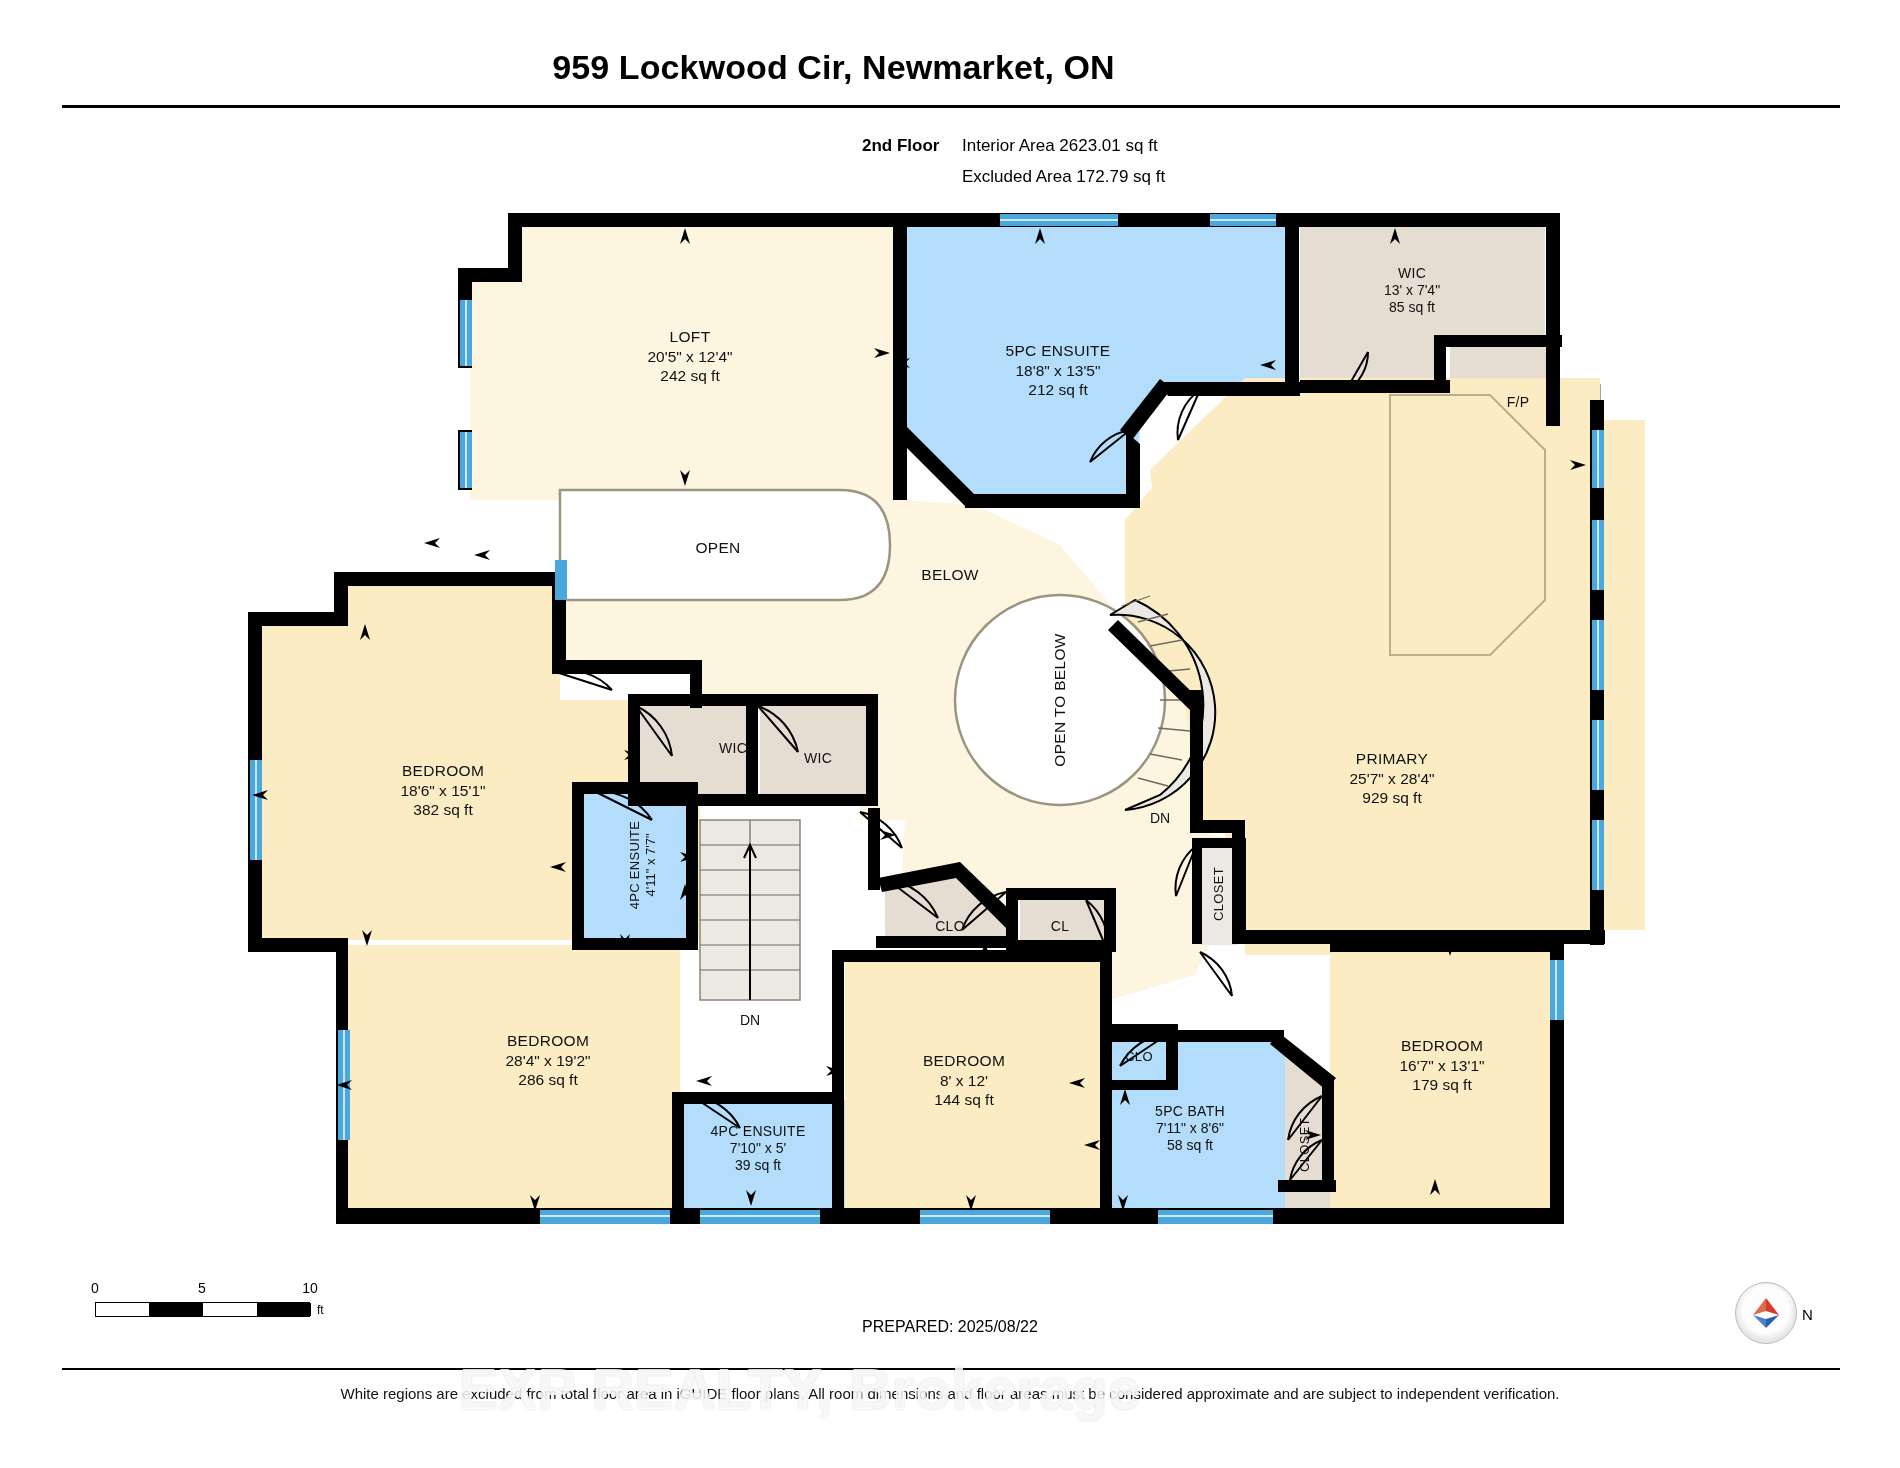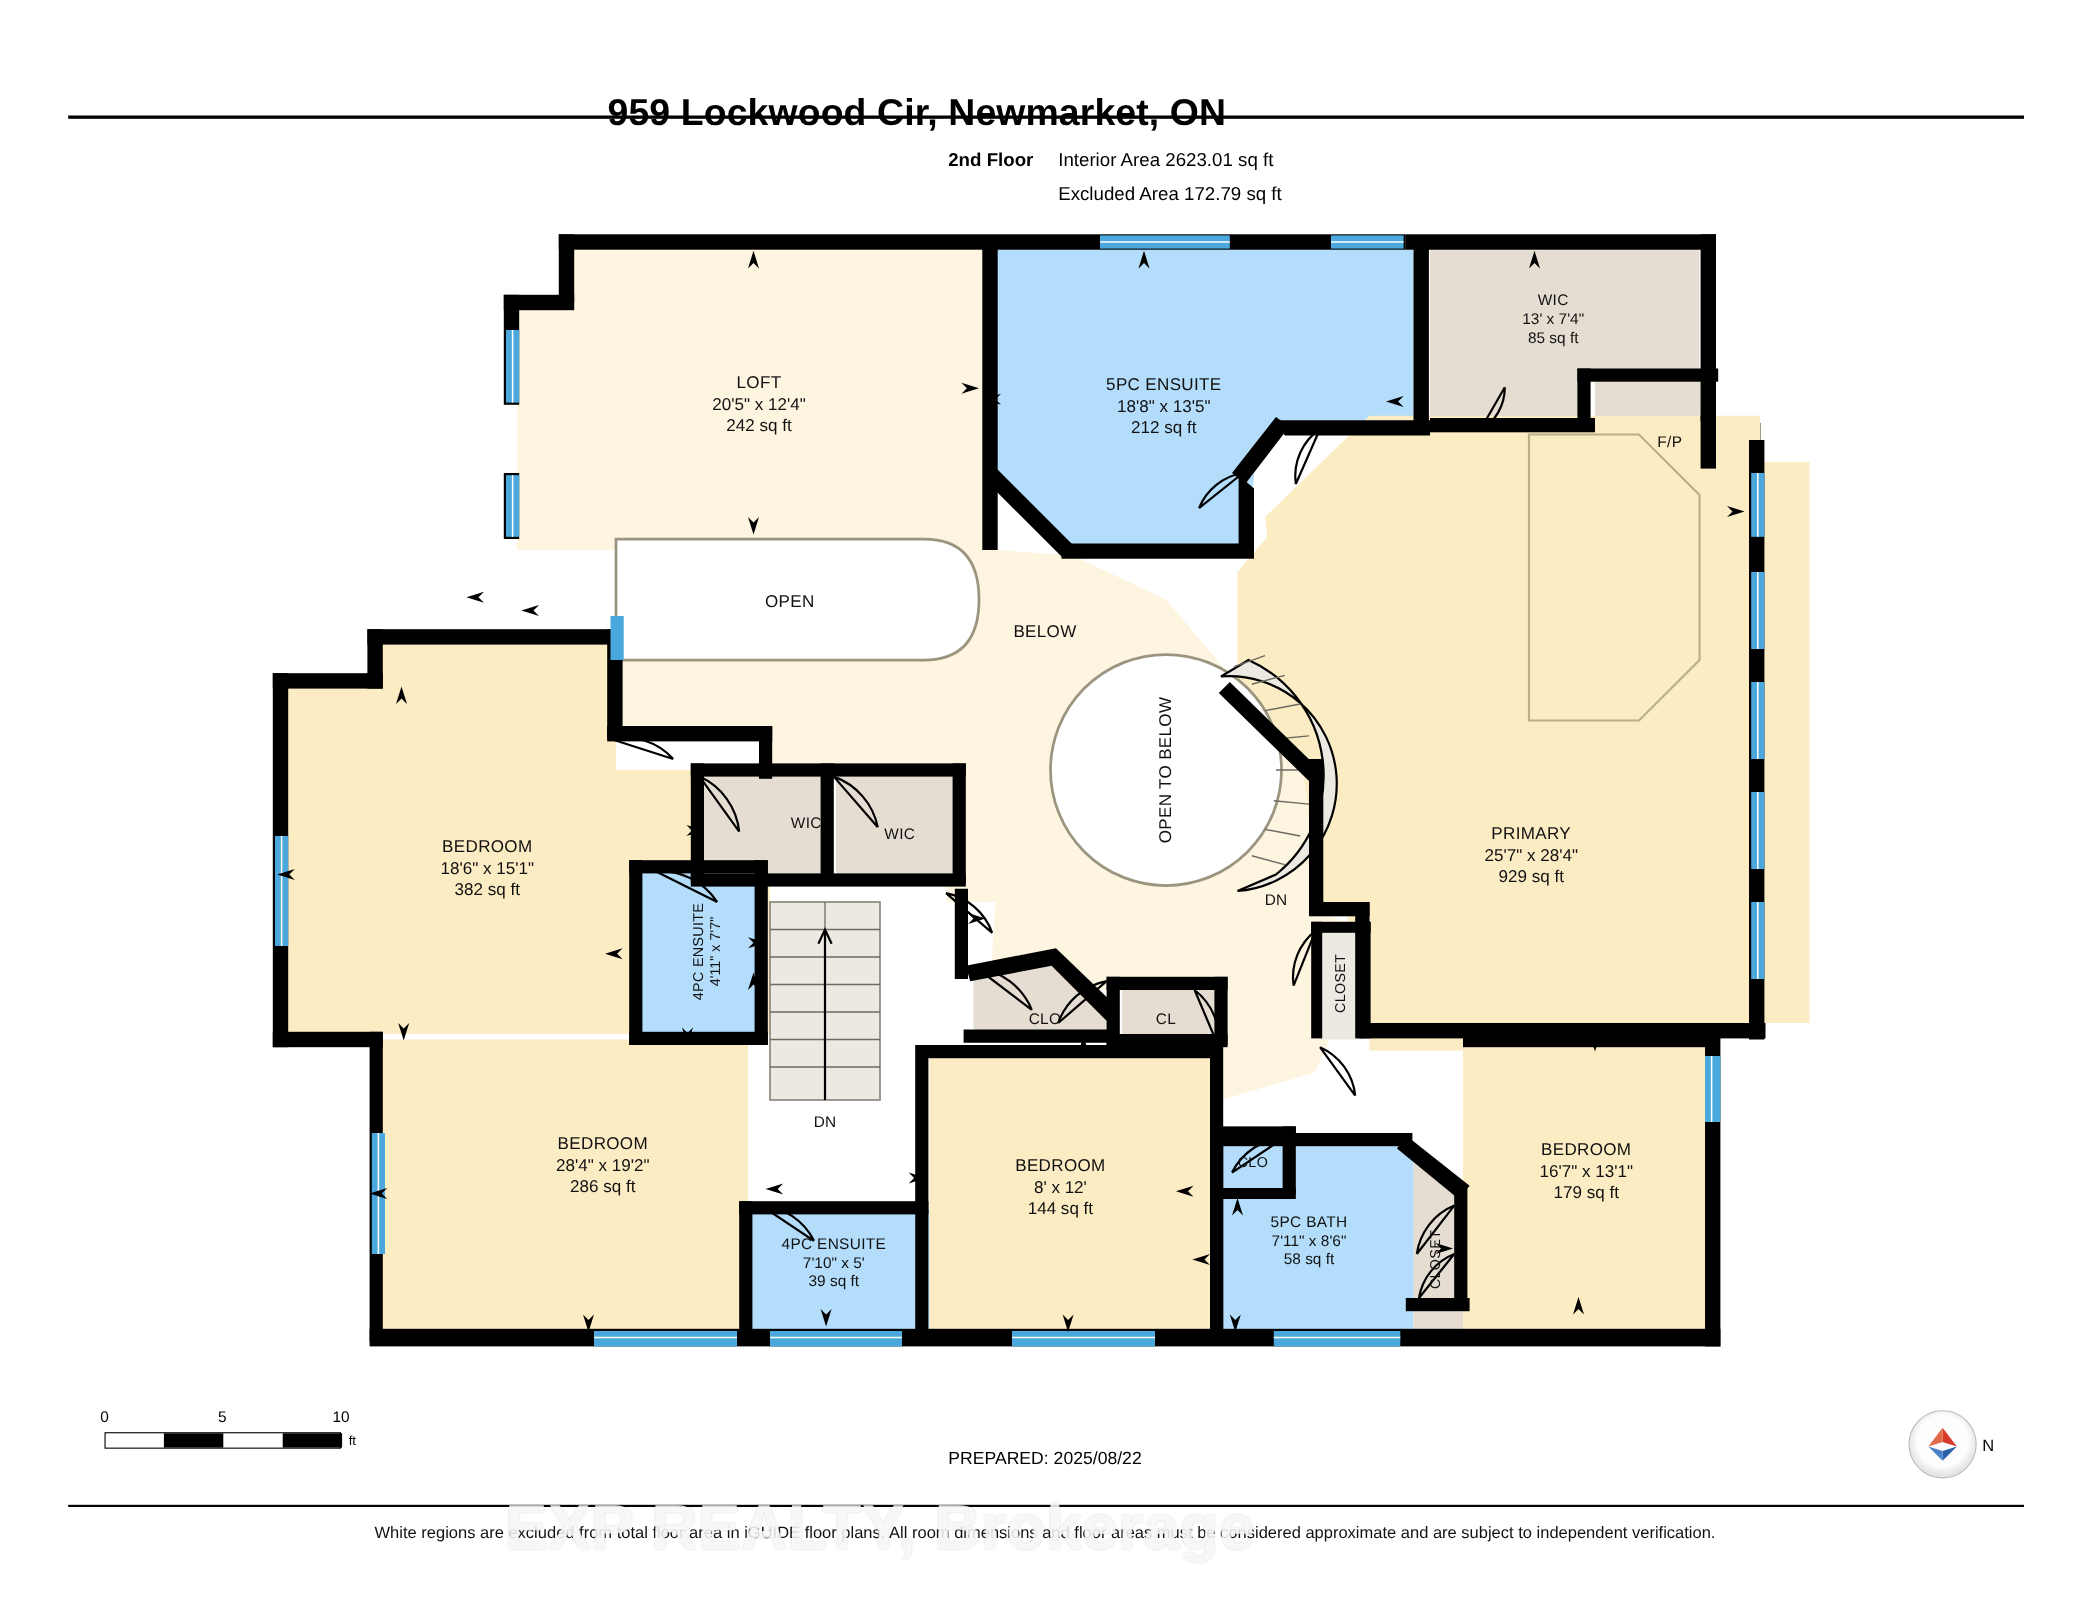--- a/index.html
+++ b/index.html
@@ -1,21 +1,21 @@
 <!DOCTYPE html>
 <html><head>
 <meta charset="utf-8">
 <style>
   html,body{margin:0;padding:0;background:#ffffff;}
   body{width:1900px;height:1468px;position:relative;overflow:hidden;
        font-family:"Liberation Sans","DejaVu Sans",sans-serif;color:#000;}
 
   
   #title{position:absolute;left:0;top:48px;width:1667px;text-align:center;
-         font-size:34px;font-weight:bold;letter-spacing:.1px;margin-top:36px;}
+         font-size:34px;font-weight:bold;letter-spacing:.1px;}
   #title-rule{position:absolute;left:62px;top:105px;width:1778px;height:3px;background:#000;}
 
   #floor-meta{position:absolute;left:862px;top:130px;font-size:17px;line-height:31px;}
   #floor-meta .fl{font-weight:bold;display:inline-block;width:100px;}
   #floor-meta .v{display:inline-block;}
 
   
   #plan{position:absolute;left:0;top:0;width:1900px;height:1468px;}
 
   
@@ -327,21 +327,21 @@
     <path d="M880,840 l16,-5 l-16,-5 l5,5 z"></path>
     <path d="M990,958 l-5,-16 l-5,16 l5,-5 z"></path>
     <path d="M826,1076 l16,-5 l-16,-5 l5,5 z"></path>
     <path d="M712,1076 l-16,5 l16,5 l-5,-5 z"></path>
     <path d="M756,1190 l-5,16 l-5,-16 l5,5 z"></path>
     <path d="M690,900 l-5,-16 l-5,16 l5,-5 z"></path>
   </g>
 </svg>
 </div>
 
-<div class="rlabel" style="left:690px;top:368px">
+<div class="rlabel" style="left:690px;top:356px">
   <div class="nm">LOFT</div>
   <div>20'5" x 12'4"</div>
   <div>242 sq ft</div>
 </div>
 
 <div class="rlabel" style="left:1058px;top:370px">
   <div class="nm">5PC ENSUITE</div>
   <div>18'8" x 13'5"</div>
   <div>212 sq ft</div>
 </div>

